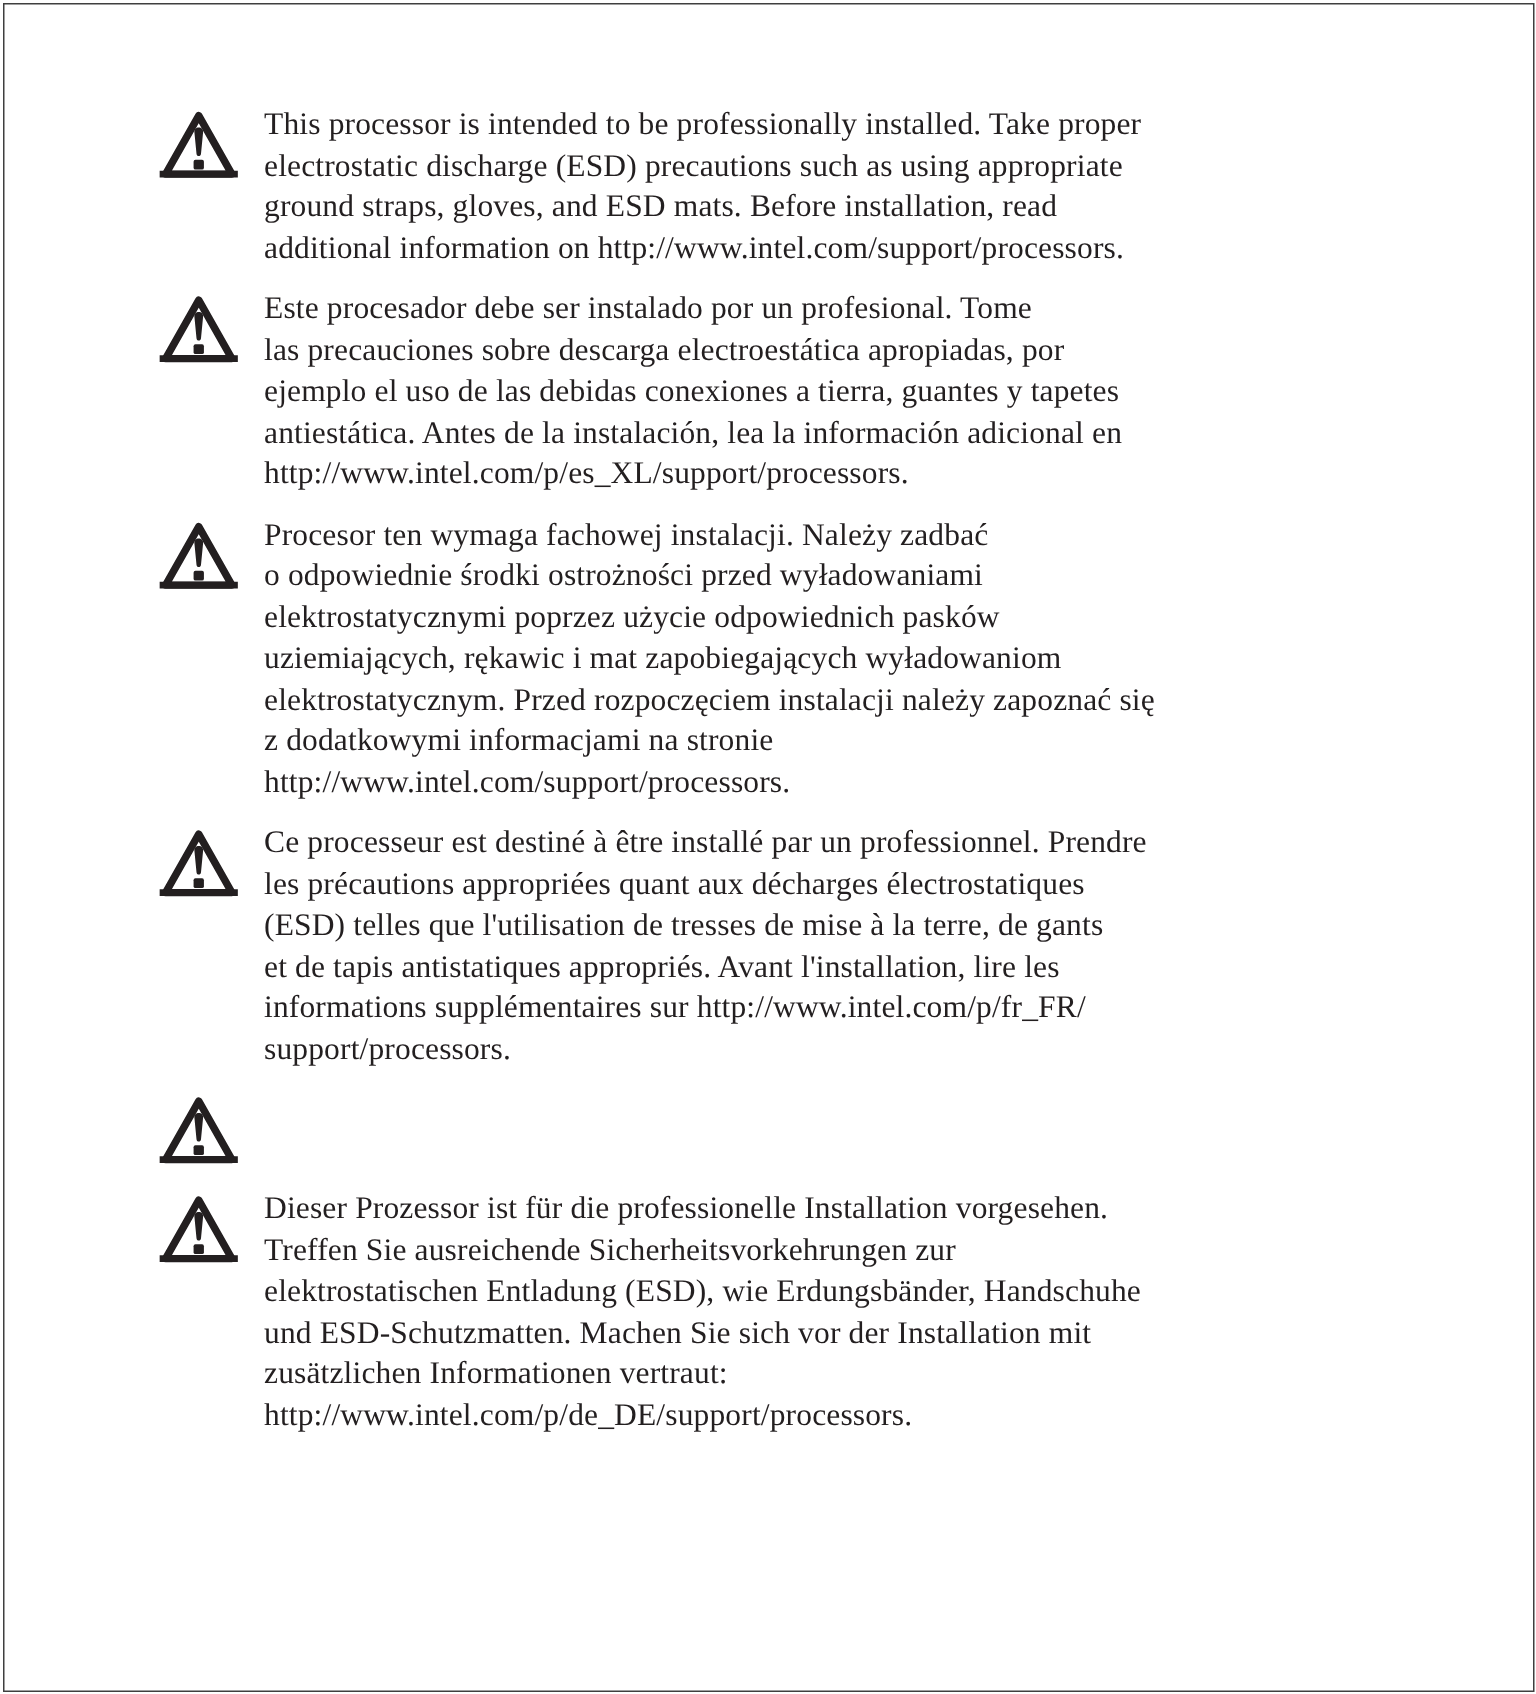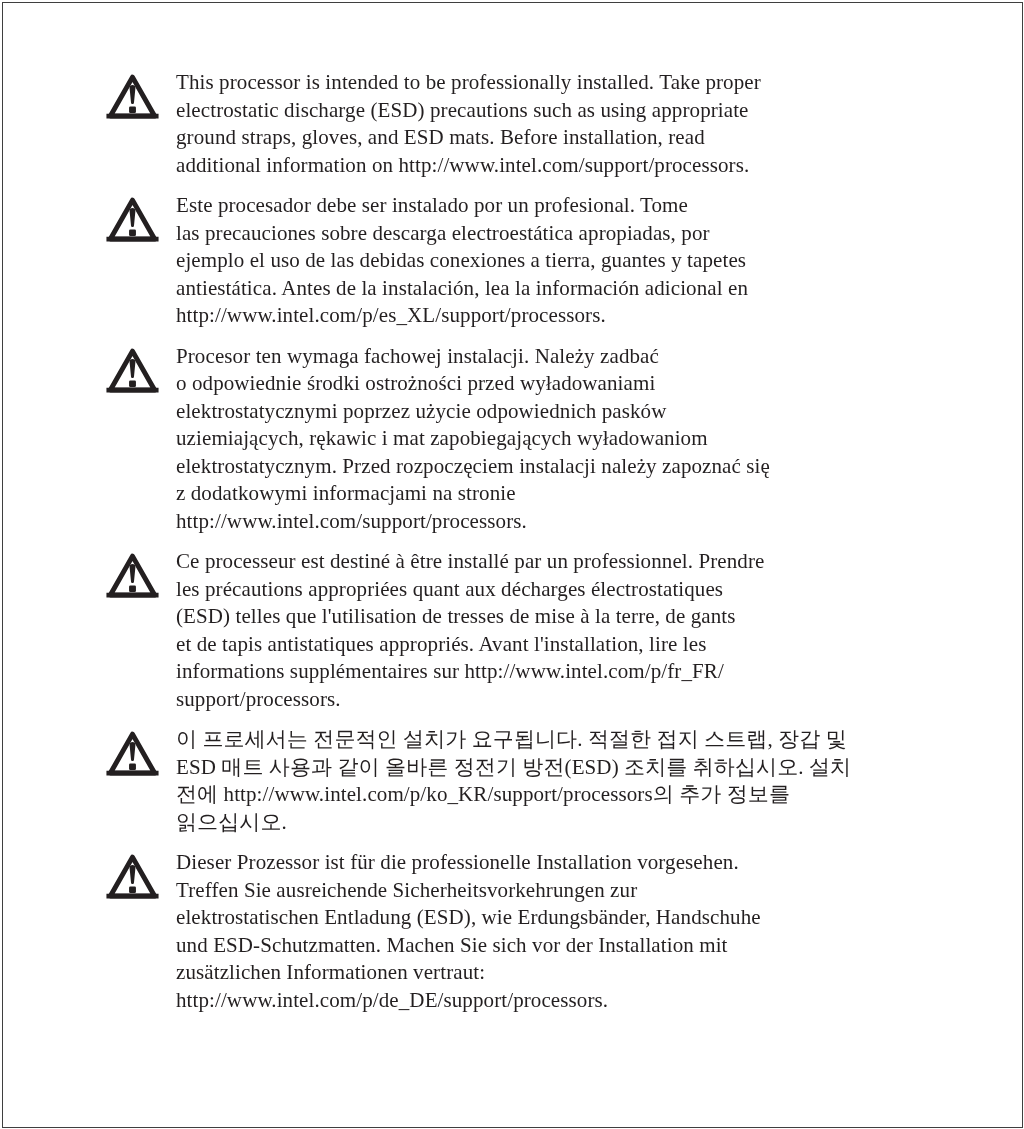--- a/index.html
+++ b/index.html
@@ -127,24 +127,20 @@
 
     <div class="warning-block">
       <span class="icon-col">
         <svg viewBox="0 0 60 54" aria-hidden="true">
           <path d="M30 4.5 L55 48.6 L5 48.6 Z" fill="none" stroke="#231f20" stroke-width="5.6" stroke-linejoin="round"></path>
           <path d="M0.5 48.6 H59.5" fill="none" stroke="#231f20" stroke-width="5.2"></path>
           <path d="M30 13.5 C32 13.5 33.5 15 33.3 16.9 L31.7 33.2 C31.6 34.3 30.9 35 30 35 C29.1 35 28.4 34.3 28.3 33.2 L26.7 16.9 C26.5 15 28 13.5 30 13.5 Z" fill="#231f20"></path>
           <rect x="26.1" y="37.8" width="7.8" height="7.4" rx="1.4" fill="#231f20"></rect>
         </svg>
       </span>
-      <p class="warning-text">이 프로세서는 전문적인 설치가 요구됩니다. 적절한 접지 스트랩, 장갑 및
-ESD 매트 사용과 같이 올바른 정전기 방전(ESD) 조치를 취하십시오. 설치
-전에 http://www.intel.com/p/ko_KR/support/processors의 추가 정보를
-읽으십시오.</p>
     </div>
 
     <div class="warning-block">
       <span class="icon-col">
         <svg viewBox="0 0 60 54" aria-hidden="true">
           <path d="M30 4.5 L55 48.6 L5 48.6 Z" fill="none" stroke="#231f20" stroke-width="5.6" stroke-linejoin="round"></path>
           <path d="M0.5 48.6 H59.5" fill="none" stroke="#231f20" stroke-width="5.2"></path>
           <path d="M30 13.5 C32 13.5 33.5 15 33.3 16.9 L31.7 33.2 C31.6 34.3 30.9 35 30 35 C29.1 35 28.4 34.3 28.3 33.2 L26.7 16.9 C26.5 15 28 13.5 30 13.5 Z" fill="#231f20"></path>
           <rect x="26.1" y="37.8" width="7.8" height="7.4" rx="1.4" fill="#231f20"></rect>
         </svg>

